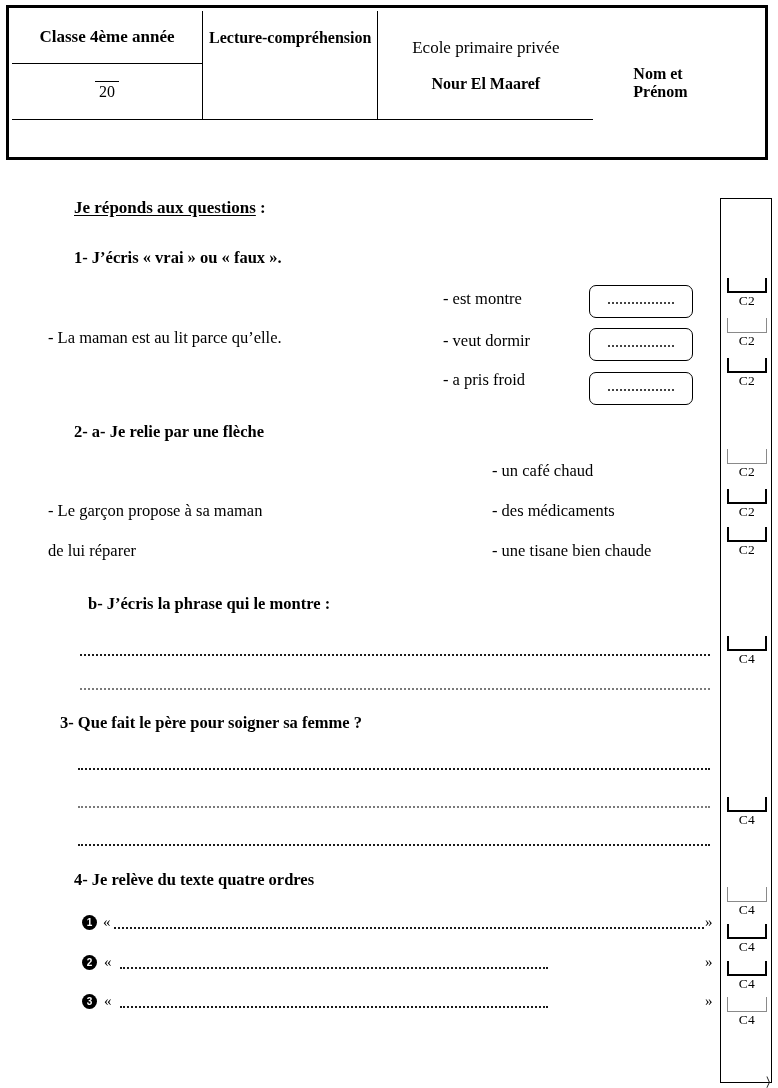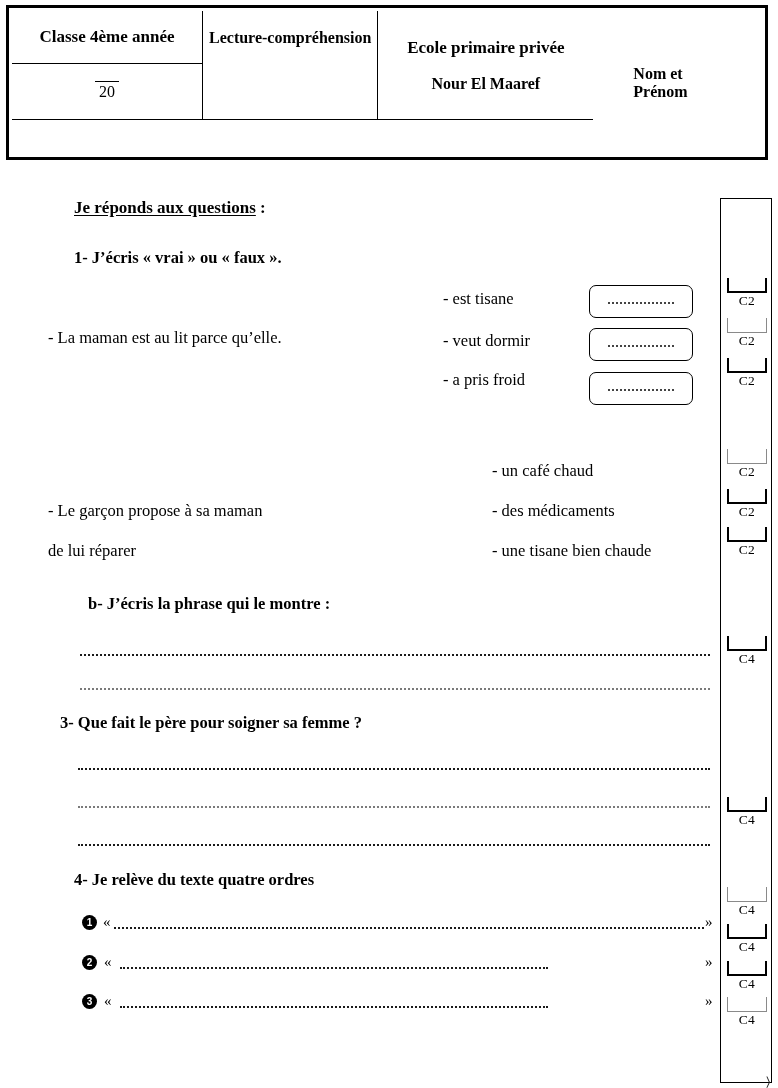--- a/index.html
+++ b/index.html
@@ -95,21 +95,21 @@
     font-size: 9px;
     vertical-align: super;
   }
   .cell-matiere {
     height: 54px;
     font-size: 16px;
     font-weight: 600;
   }
   .hdr-school1 {
     font-size: 17px;
-    font-weight: 700;
+    font-weight: 400;
     margin-bottom: 17px;
   }
   .hdr-school2 {
     font-size: 16px;
     font-weight: 700;
   }
   .hdr-rowbottom {
     flex: 1;
     display: flex;
     align-items: center;
@@ -294,34 +294,35 @@
   <div class="content">
 
     <div class="heading-main">
       <span class="ul">Je réponds aux questions</span><span> :</span>
     </div>
 
     <div class="q-title" style="left:74px; top:72px;">1-  J’écris « vrai » ou « faux ».</div>
 
     <div class="plain" style="left:48px; top:152px;">- La maman est au lit parce qu’elle.</div>
 
-    <div class="plain" style="left:443px; top:113px;">- est tisane</div>
+    <div class="plain" style="left:443px; top:113px;">- est montre</div>
     <div class="plain" style="left:443px; top:155px;">- veut dormir</div>
     <div class="plain" style="left:443px; top:194px;">- a pris froid</div>
 
     <div class="ansbox" style="left:589px; top:109px;">
       <span class="inner-dots"></span>
     </div>
     <div class="ansbox" style="left:589px; top:152px;">
       <span class="inner-dots"></span>
     </div>
     <div class="ansbox" style="left:589px; top:196px;">
       <span class="inner-dots"></span>
     </div>
 
+    <div class="q-title" style="left:74px; top:246px;">2-  a- Je relie par une flèche</div>
 
     <div class="plain" style="left:48px; top:325px;">- Le garçon propose à sa maman</div>
     <div class="plain" style="left:48px; top:365px;">de lui réparer</div>
 
     <div class="plain" style="left:492px; top:285px;">- un café chaud</div>
     <div class="plain" style="left:492px; top:325px;">- des médicaments</div>
     <div class="plain" style="left:492px; top:365px;">- une tisane bien chaude</div>
 
     <div class="q-title" style="left:88px; top:418px;">b- J’écris la phrase qui le montre :</div>
 

